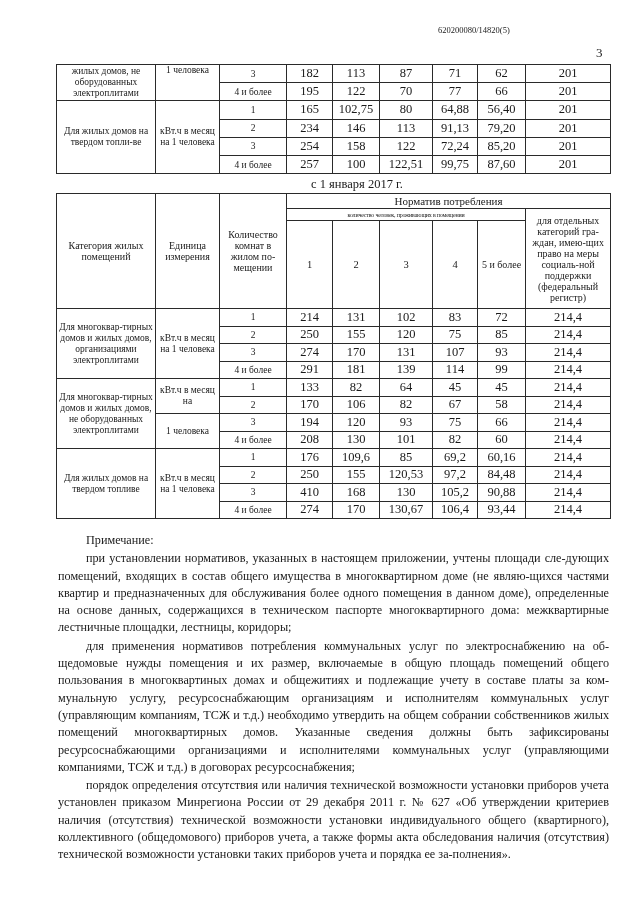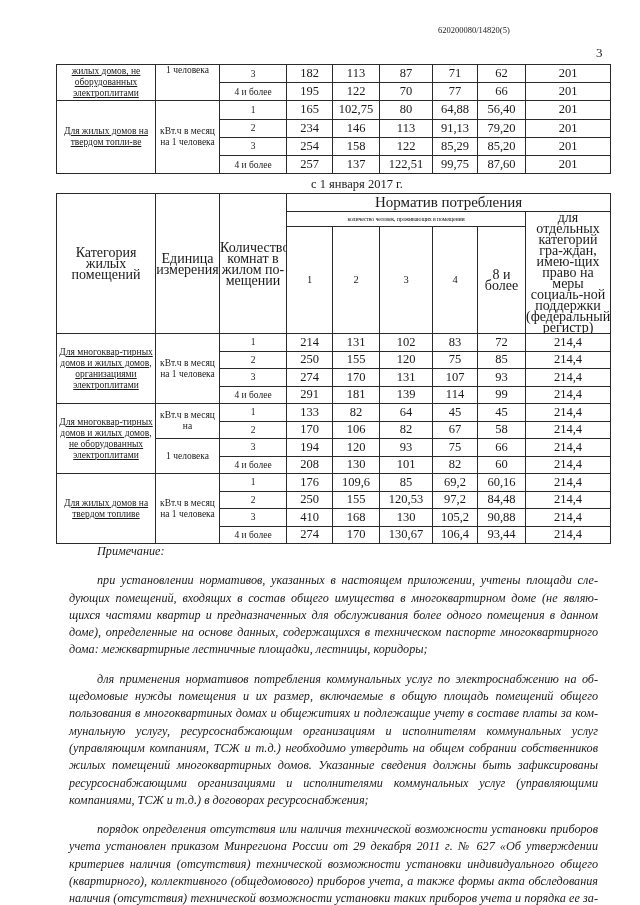--- a/index.html
+++ b/index.html
@@ -2,34 +2,34 @@
 <html><head>
 <meta charset="utf-8">
 <style>
   html, body { margin: 0; padding: 0; background: #ffffff; }
   body { width: 640px; height: 905px; position: relative; overflow: hidden;
          font-family: "Liberation Serif", "DejaVu Serif", serif; color: #1a1a1a; }
   .doc-id { position: absolute; left: 438px; top: 25px; font-size: 8.5px; letter-spacing: 0; }
   .page-num { position: absolute; left: 596px; top: 45px; font-size: 13px; }
   table { border-collapse: collapse; position: absolute; left: 56px; table-layout: fixed; }
   td { border: 1px solid #2a2a2a; padding: 0; text-align: center; vertical-align: middle; overflow: hidden; }
-  .cat { font-size: 9.5px; line-height: 11px; text-decoration: underline; }
+  .cat { font-size: 9.5px; line-height: 11px; }
   .unit { font-size: 9.5px; line-height: 11px; }
   .rooms { font-size: 9.5px; }
   .num { font-size: 12.5px; }
   #t1 { top: 64px; width: 554px; }
   #t1 tr { height: 18.2px; }
   #t2 { top: 193px; width: 554px; }
-  .hdr { font-size: 14px; line-height: 11px; }
-  .hdr-big { font-size: 15px; }
+  .hdr { font-size: 10px; line-height: 11px; }
+  .hdr-big { font-size: 11px; }
   .tiny { font-size: 6px; letter-spacing: -0.2px; }
   .hnum { font-size: 10.5px; }
   .date { position: absolute; left: 311px; top: 177px; font-size: 12.5px; }
   .note { position: absolute; left: 57px; top: 531px; width: 553px; font-size: 12.2px; line-height: 17.3px; text-align: justify; }
-  .note p { margin: 12px; text-indent: 28px; font-style: italic; }
+  .note p { margin: 1px; text-indent: 28px; }
   .note .title { text-indent: 28px; }
 </style>
 </head>
 <body>
 
 <div class="doc-id">620200080/14820(5)</div>
 <div class="page-num">3</div>
 
 <table id="t1">
   <colgroup>
@@ -82,28 +82,28 @@
     <td class="num">113</td>
     <td class="num">91,13</td>
     <td class="num">79,20</td>
     <td class="num">201</td>
   </tr>
   <tr>
     <td class="rooms">3</td>
     <td class="num">254</td>
     <td class="num">158</td>
     <td class="num">122</td>
-    <td class="num">85,29</td>
+    <td class="num">72,24</td>
     <td class="num">85,20</td>
     <td class="num">201</td>
   </tr>
   <tr>
     <td class="rooms">4 и более</td>
     <td class="num">257</td>
-    <td class="num">137</td>
+    <td class="num">100</td>
     <td class="num">122,51</td>
     <td class="num">99,75</td>
     <td class="num">87,60</td>
     <td class="num">201</td>
   </tr>
 </tbody>
   </table>
 
 <div class="date">с 1 января 2017 г.</div>
 
@@ -128,21 +128,21 @@
   </tr>
   <tr style="height:12px">
     <td colspan="5" class="tiny">количество человек, проживающих в помещении</td>
     <td rowspan="2" class="hdr">для отдельных категорий гра-ждан, имею-щих право на меры социаль-ной поддержки (федеральный регистр)</td>
   </tr>
   <tr style="height:88px">
     <td class="hnum">1</td>
     <td class="hnum">2</td>
     <td class="hnum">3</td>
     <td class="hnum">4</td>
-    <td class="hdr">8 и более</td>
+    <td class="hdr">5 и более</td>
   </tr>
 
   <tr style="height:17.5px">
     <td rowspan="4" class="cat">Для многоквар-тирных домов и жилых домов, организациями электроплитами</td>
     <td rowspan="4" class="unit">кВт.ч в месяц на 1 человека</td>
     <td class="rooms">1</td>
     <td class="num">214</td>
     <td class="num">131</td>
     <td class="num">102</td>
     <td class="num">83</td>

